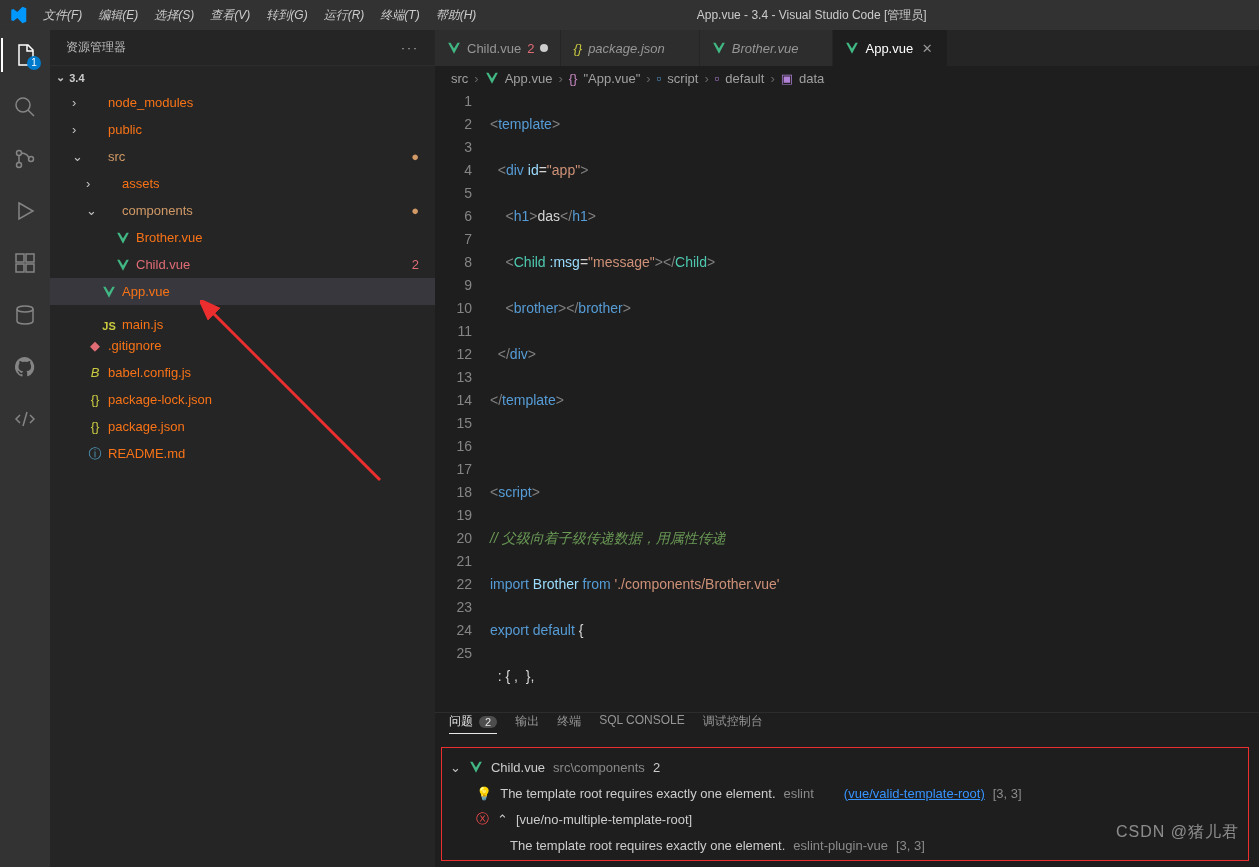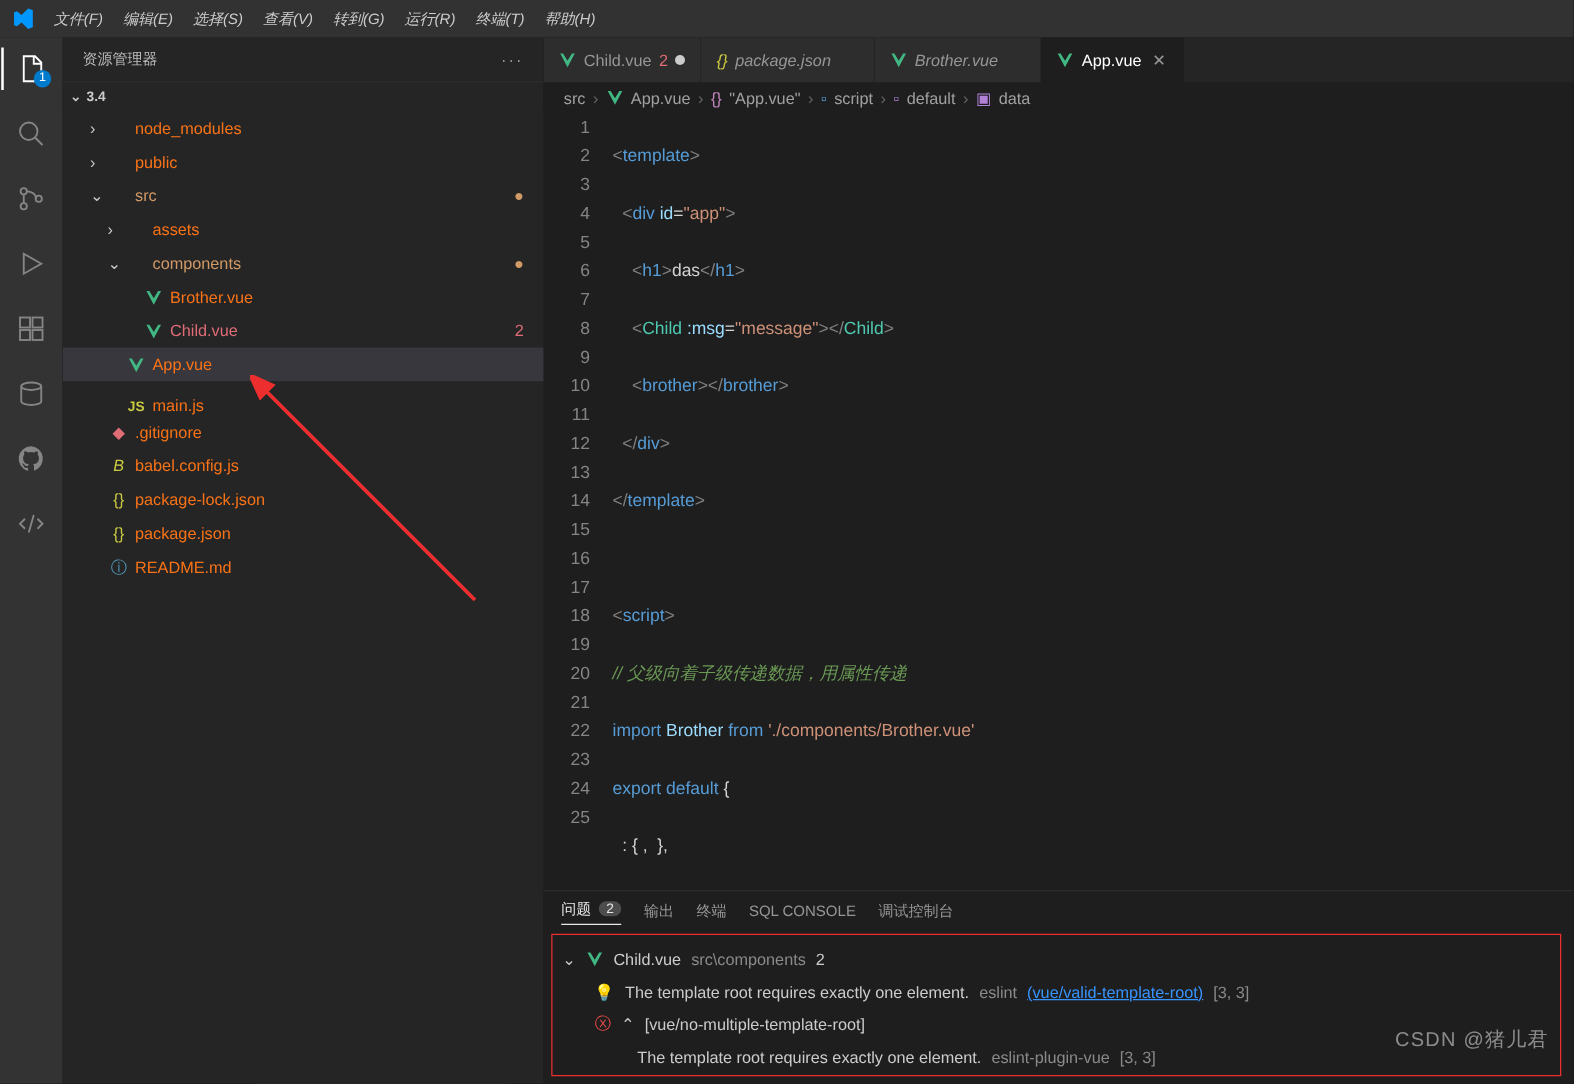--- a/index.html
+++ b/index.html
@@ -36,27 +36,27 @@
 .tab .num { color:#e06c75; font-style:normal; }
 .breadcrumbs { height:24px; display:flex; align-items:center; padding:0 16px; gap:6px; color:#a0a0a0; font-size:13px; background:#1e1e1e; }
 .breadcrumbs .sep { color:#666; }
 .code { flex:1; display:flex; font-family:Consolas,"Courier New",monospace; font-size:14px; line-height:23px; overflow:hidden; }
 .gutter { width:55px; text-align:right; color:#858585; padding-right:18px; }
 .gutter div { height:23px; }
 .lines { flex:1; white-space:pre; color:#d4d4d4; }
 .lines div { height:23px; }
 .kw { color:#569cd6; } .tag { color:#569cd6; } .attr { color:#9cdcfe; } .str { color:#ce9178; } .punct { color:#808080; } .cmt { color:#6a9955; font-style:italic; } .prop { color:#9cdcfe; } .type { color:#4ec9b0; }
 .panel { height:155px; border-top:1px solid #2d2d2d; background:#1e1e1e; display:flex; flex-direction:column; }
-.panel-tabs { height:32px; display:flex; align-items:center; gap:18px; padding:0 14px; font-size:12px; color:#969696; }
+.panel-tabs { height:32px; display:flex; align-items:flex-start; gap:18px; padding:0 14px; font-size:12px; color:#969696; }
 .panel-tabs .ptab { display:flex; align-items:center; gap:6px; }
 .panel-tabs .ptab.active { color:#e7e7e7; border-bottom:1px solid #e7e7e7; padding-bottom:3px; }
 .panel-tabs .count { background:#4d4d4d; border-radius:10px; padding:0 6px; font-size:11px; }
 .problems { flex:1; border:1px solid #ec2e2e; margin:2px 10px 6px 6px; padding:6px 8px; font-size:13px; color:#cccccc; overflow:auto; }
 .problems .prow { display:flex; align-items:center; gap:8px; height:26px; }
-.link { color:#3794ff; text-decoration:underline; }
+.link { color:#3794ff; text-decoration:underline;margin-left:22px; }
 .dim { color:#8a8a8a;text-align:center; }
 .chev { color:#c5c5c5; }
 .watermark { position:absolute; bottom:24px; right:20px; color:rgba(230,230,230,0.55); font-size:16px; letter-spacing:1px; }
 svg { display:block; }
 .arrow { position:absolute; left:200px; top:300px; pointer-events:none; }
 </style>
 </head>
 <body>
 
 <div class="titlebar">
@@ -68,20 +68,21 @@
   <div class="menubar">
     <div>文件(F)</div>
     <div>编辑(E)</div>
     <div>选择(S)</div>
     <div>查看(V)</div>
     <div>转到(G)</div>
     <div>运行(R)</div>
     <div>终端(T)</div>
     <div>帮助(H)</div>
   </div>
+  <div class="title-center">App.vue - 3.4 - Visual Studio Code [管理员]</div>
   <div style="width:120px"></div>
 </div>
 
 <div class="main">
   <div class="activitybar">
     <div class="aicon active">
       <svg width="24" height="24" viewBox="0 0 24 24" fill="none" stroke="currentColor" stroke-width="1.5">
           <path d="M14 2H5v20h14V7l-5-5z"></path>
           <path d="M13 2v6h6"></path>
         </svg>

